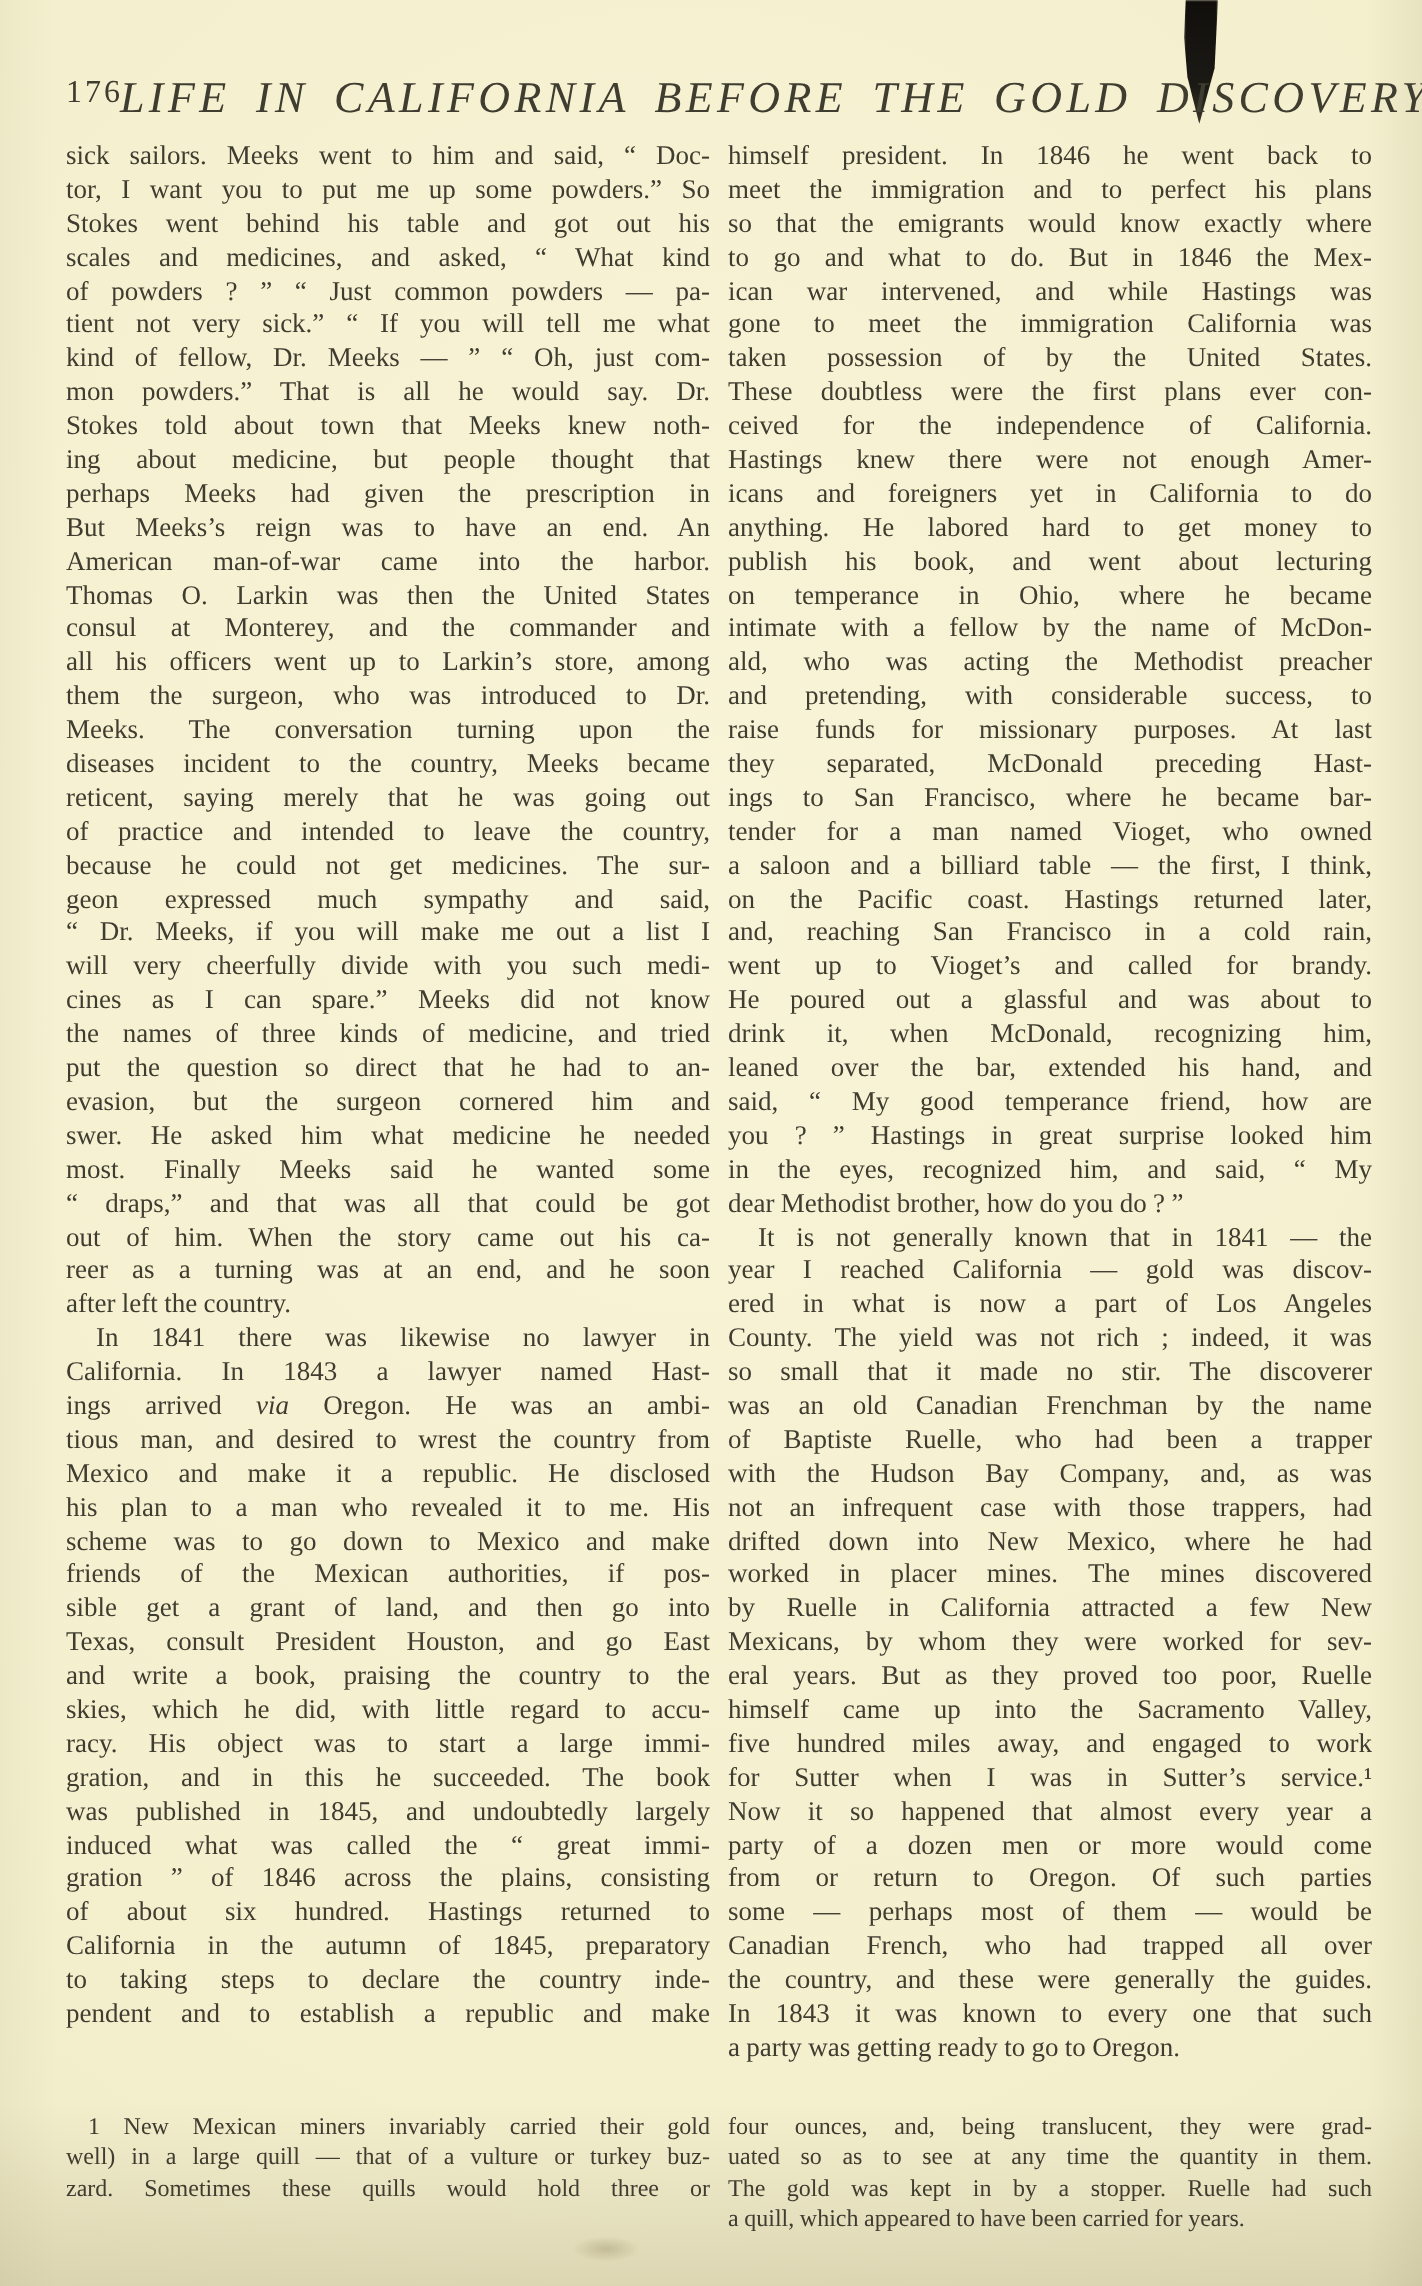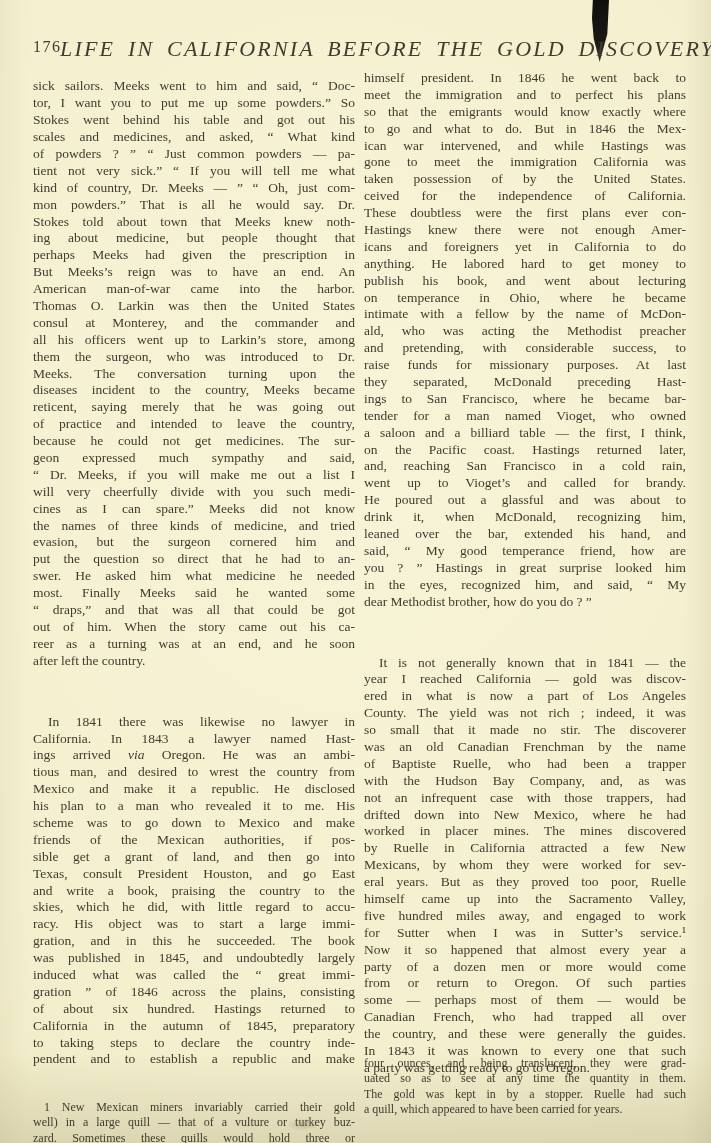--- a/index.html
+++ b/index.html
@@ -22,35 +22,35 @@
     position:absolute;left:60px;right:25px;top:36px;
     text-align:center;
     font-style:italic;
     font-size:22px;
     letter-spacing:2.2px;
     word-spacing:5px;
     white-space:nowrap;
   }
   .columns{
     position:absolute;left:33px;top:70px;width:653px;
-    display:flex;gap:9px;align-items:center;
+    display:flex;gap:9px;
   }
   .col{width:322px;}
   .bl{
     font-size:13.5px;
     line-height:16.9px;
     text-align:justify;
     text-align-last:justify;
     text-justify:inter-word;
     word-spacing:-0.2px;
     height:16.9px;
     white-space:normal;
   }
   .bl.end{text-align-last:left;}
-  .bl.ind{text-indent:15px;margin-top:44px;}
+  .bl.ind{text-indent:15px;}
   .footnotes{
     position:absolute;left:33px;top:1056px;width:653px;
     display:flex;gap:9px;
   }
   .footnotes .bl{
     font-size:12px;
     line-height:15.3px;
     height:15.3px;
   }
   .footnotes .bl.ind{text-indent:11px;}
@@ -75,43 +75,43 @@
   <div class="running-head">LIFE IN CALIFORNIA BEFORE THE GOLD DISCOVERY.</div>
 
   <div class="columns">
     <div class="col">
         <div class="bl">sick sailors.  Meeks went to him and said, “ Doc-</div>
         <div class="bl">tor, I want you to put me up some powders.”  So</div>
         <div class="bl">Stokes went behind his table and got out his</div>
         <div class="bl">scales and medicines, and asked, “ What kind</div>
         <div class="bl">of powders ? ”  “ Just common powders — pa-</div>
         <div class="bl">tient not very sick.”  “ If you will tell me what</div>
-        <div class="bl">kind of country, Dr. Meeks — ” “ Oh, just com-</div>
+        <div class="bl">kind of fellow, Dr. Meeks — ” “ Oh, just com-</div>
         <div class="bl">mon powders.”  That is all he would say.  Dr.</div>
         <div class="bl">Stokes told about town that Meeks knew noth-</div>
         <div class="bl">ing about medicine, but people thought that</div>
         <div class="bl">perhaps Meeks had given the prescription in</div>
         <div class="bl">But Meeks’s reign was to have an end.  An</div>
         <div class="bl">American man-of-war came into the harbor.</div>
         <div class="bl">Thomas O. Larkin was then the United States</div>
         <div class="bl">consul at Monterey, and the commander and</div>
         <div class="bl">all his officers went up to Larkin’s store, among</div>
         <div class="bl">them the surgeon, who was introduced to Dr.</div>
         <div class="bl">Meeks.  The conversation turning upon the</div>
         <div class="bl">diseases incident to the country, Meeks became</div>
         <div class="bl">reticent, saying merely that he was going out</div>
         <div class="bl">of practice and intended to leave the country,</div>
         <div class="bl">because he could not get medicines.  The sur-</div>
         <div class="bl">geon expressed much sympathy and said,</div>
         <div class="bl">“ Dr. Meeks, if you will make me out a list I</div>
         <div class="bl">will very cheerfully divide with you such medi-</div>
         <div class="bl">cines as I can spare.”  Meeks did not know</div>
         <div class="bl">the names of three kinds of medicine, and tried</div>
+        <div class="bl">put the question so direct that he had to an-</div>
         <div class="bl">evasion, but the surgeon cornered him and</div>
-        <div class="bl">put the question so direct that he had to an-</div>
         <div class="bl">swer.  He asked him what medicine he needed</div>
         <div class="bl">most.  Finally Meeks said he wanted some</div>
         <div class="bl">“ draps,” and that was all that could be got</div>
         <div class="bl">out of him.  When the story came out his ca-</div>
         <div class="bl">reer as a turning was at an end, and he soon</div>
         <div class="bl end">after left the country.</div>
         <div class="bl ind">In 1841 there was likewise no lawyer in</div>
         <div class="bl">California.  In 1843 a lawyer named Hast-</div>
         <div class="bl">ings arrived <i>via</i> Oregon.  He was an ambi-</div>
         <div class="bl">tious man, and desired to wrest the country from</div>
@@ -134,22 +134,22 @@
         <div class="bl">pendent and to establish a republic and make</div>
       </div>
     <div class="col">
         <div class="bl">himself president.  In 1846 he went back to</div>
         <div class="bl">meet the immigration and to perfect his plans</div>
         <div class="bl">so that the emigrants would know exactly where</div>
         <div class="bl">to go and what to do.  But in 1846 the Mex-</div>
         <div class="bl">ican war intervened, and while Hastings was</div>
         <div class="bl">gone to meet the immigration California was</div>
         <div class="bl">taken possession of by the United States.</div>
+        <div class="bl">These doubtless were the first plans ever con-</div>
         <div class="bl">ceived for the independence of California.</div>
-        <div class="bl">These doubtless were the first plans ever con-</div>
         <div class="bl">Hastings knew there were not enough Amer-</div>
         <div class="bl">icans and foreigners yet in California to do</div>
         <div class="bl">anything.  He labored hard to get money to</div>
         <div class="bl">publish his book, and went about lecturing</div>
         <div class="bl">on temperance in Ohio, where he became</div>
         <div class="bl">intimate with a fellow by the name of McDon-</div>
         <div class="bl">ald, who was acting the Methodist preacher</div>
         <div class="bl">and pretending, with considerable success, to</div>
         <div class="bl">raise funds for missionary purposes.  At last</div>
         <div class="bl">they separated, McDonald preceding Hast-</div>

